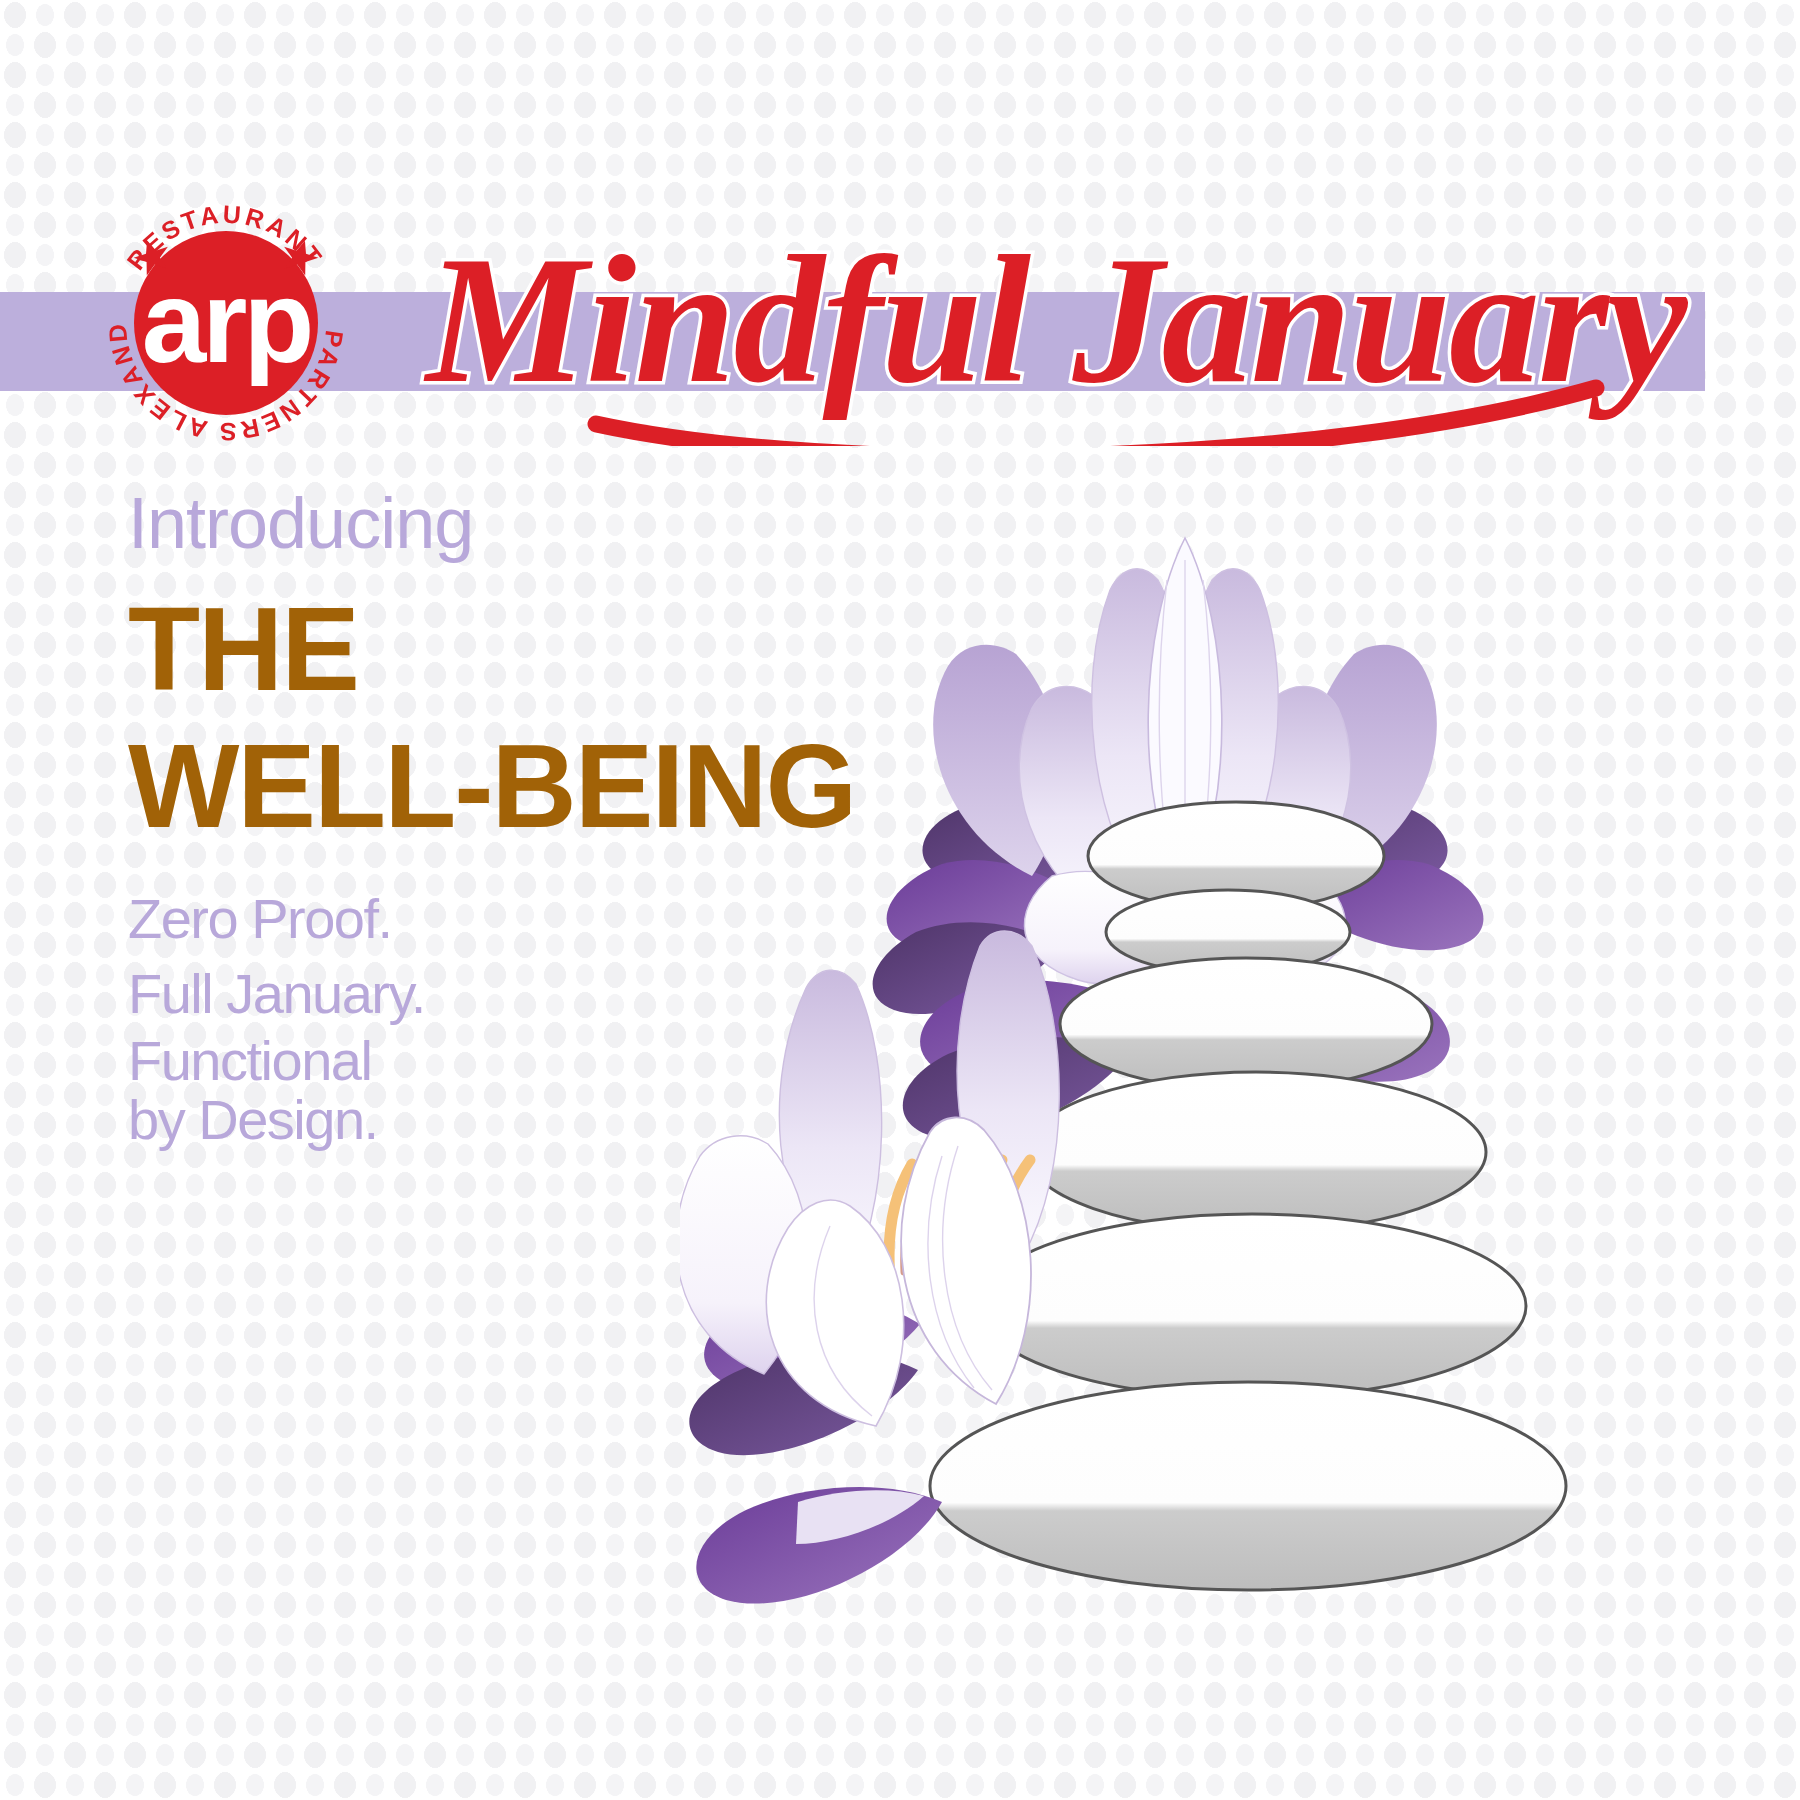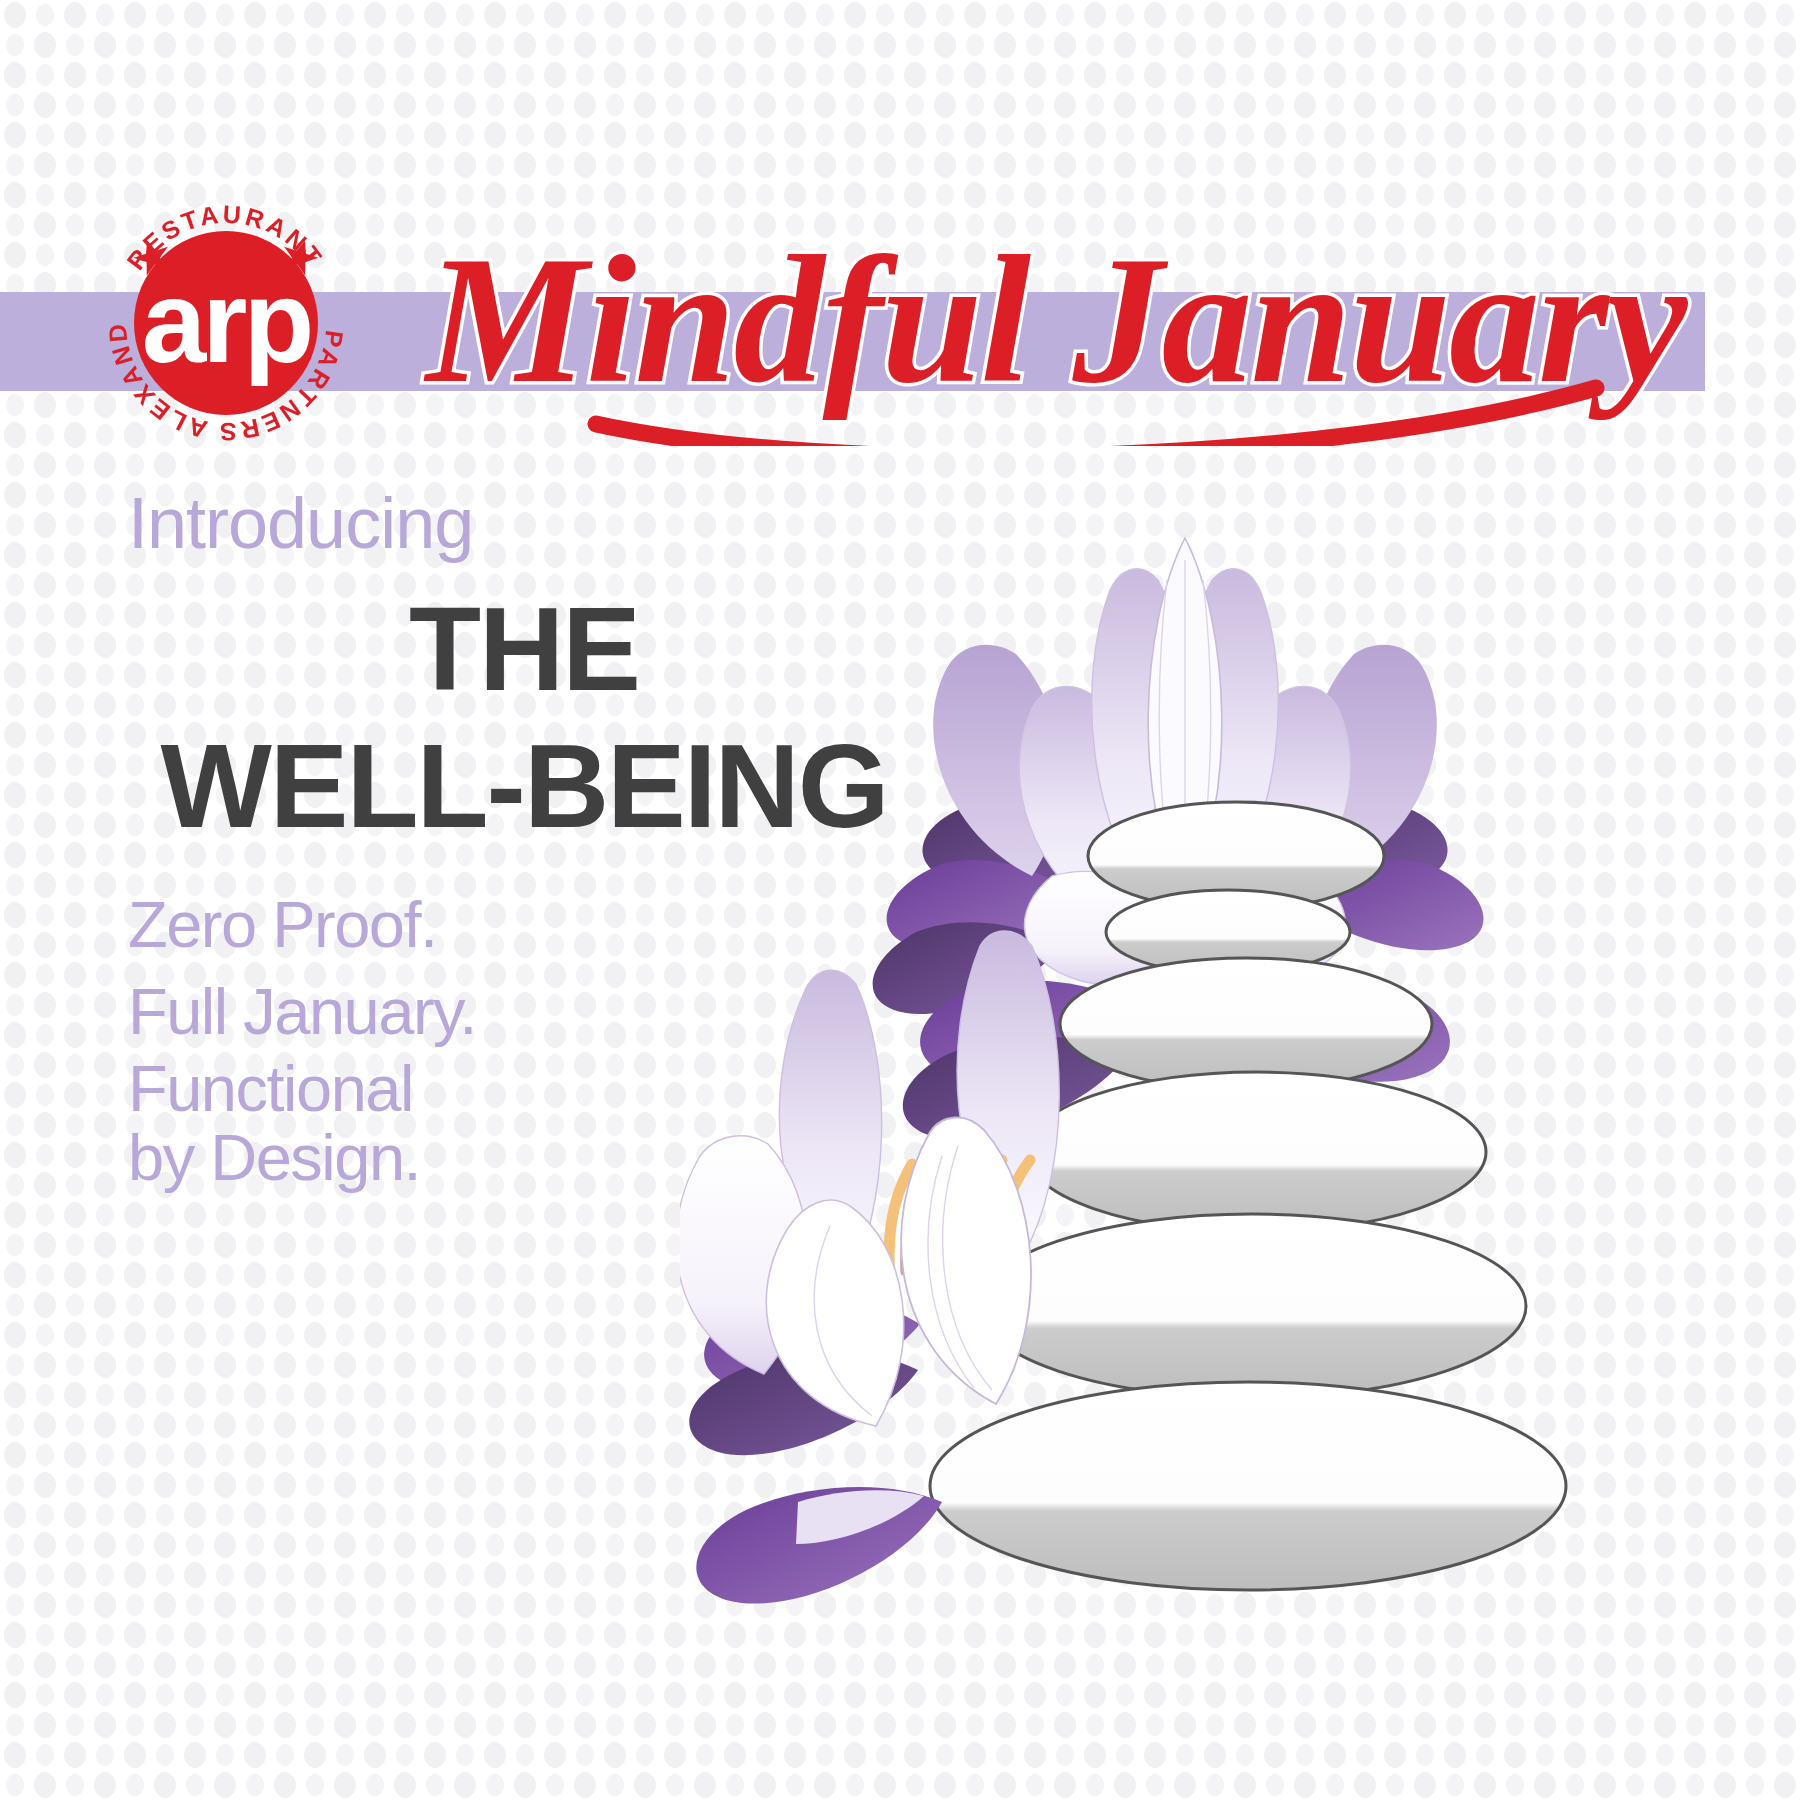--- a/index.html
+++ b/index.html
@@ -74,34 +74,33 @@
     font-size:72px;
     font-weight:400;
     color:#b8a8da;
     line-height:1.0;
     letter-spacing:-1px;
     margin:0 0 22px 0;
   }
   #headline{
     font-size:118px;
     font-weight:700;
-    color:#404040;
+    color:#a16207;
     line-height:1.16;
     letter-spacing:-2px;
-    margin:16px;
+    margin:0;
     max-width:760px;
-    text-align:center;
   }
   #headline .hl-line{display:block;}
   #taglines{
     margin-top:26px;
   }
   #taglines .tag-line{
     display:block;
-    font-size:65px;
+    font-size:56px;
     font-weight:400;
     color:#b8a8da;
     line-height:1.34;
     letter-spacing:-1.5px;
   }
   #taglines .tag-line.tight{line-height:1.06;}
 
   
   #artwork{
     position:absolute;

